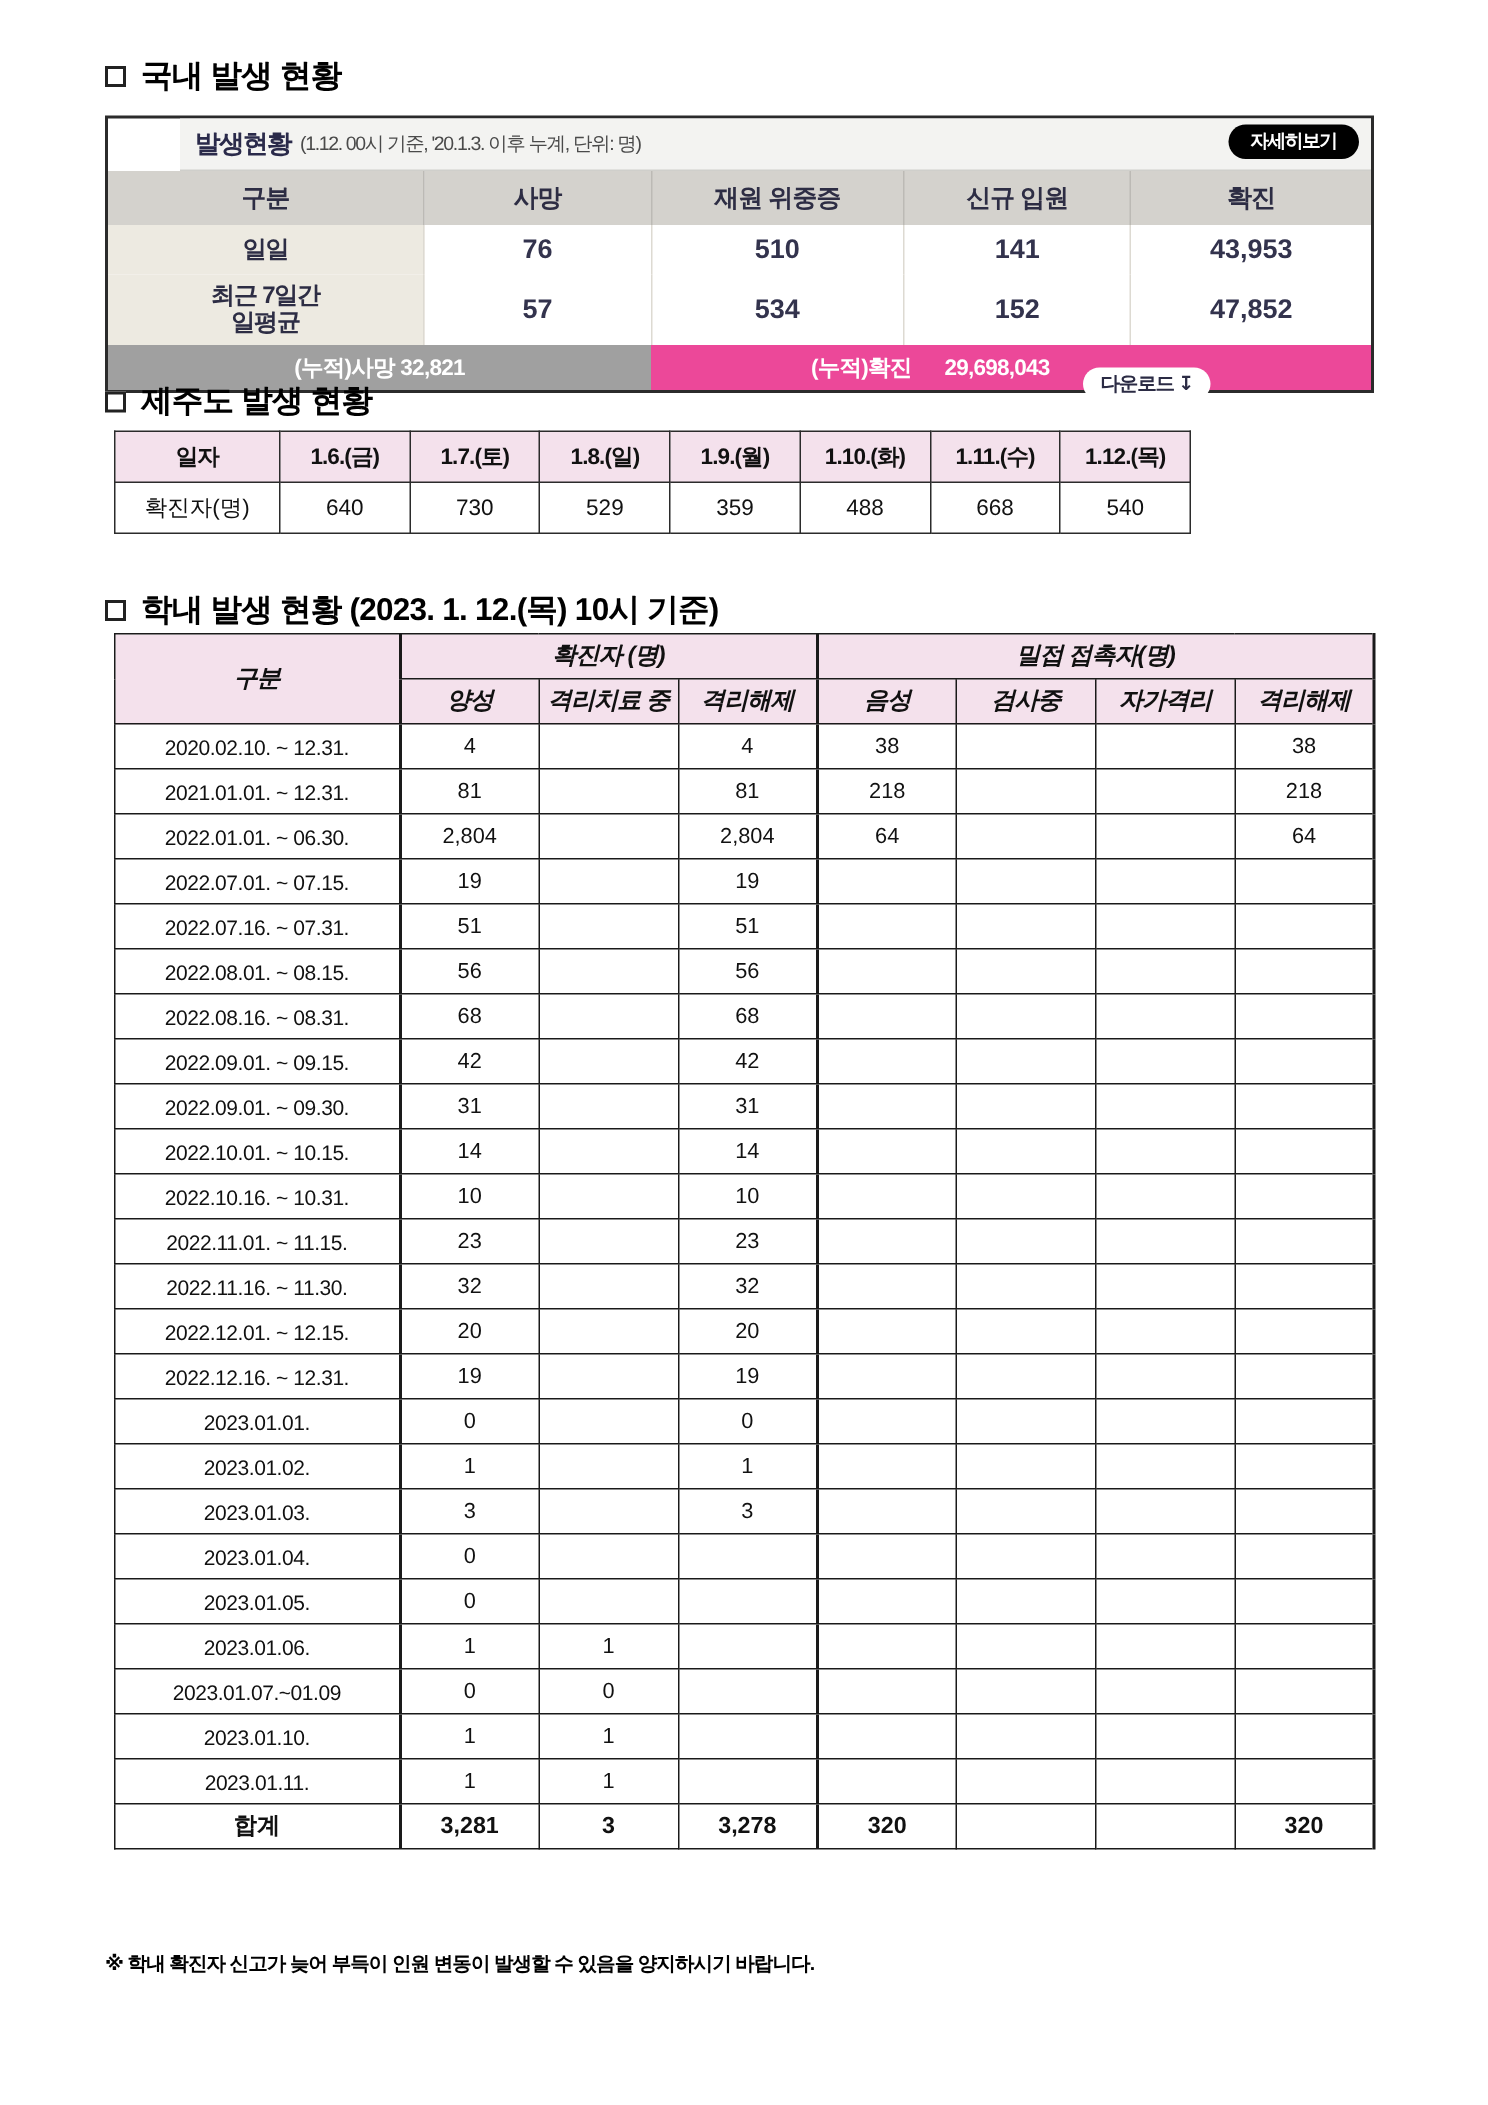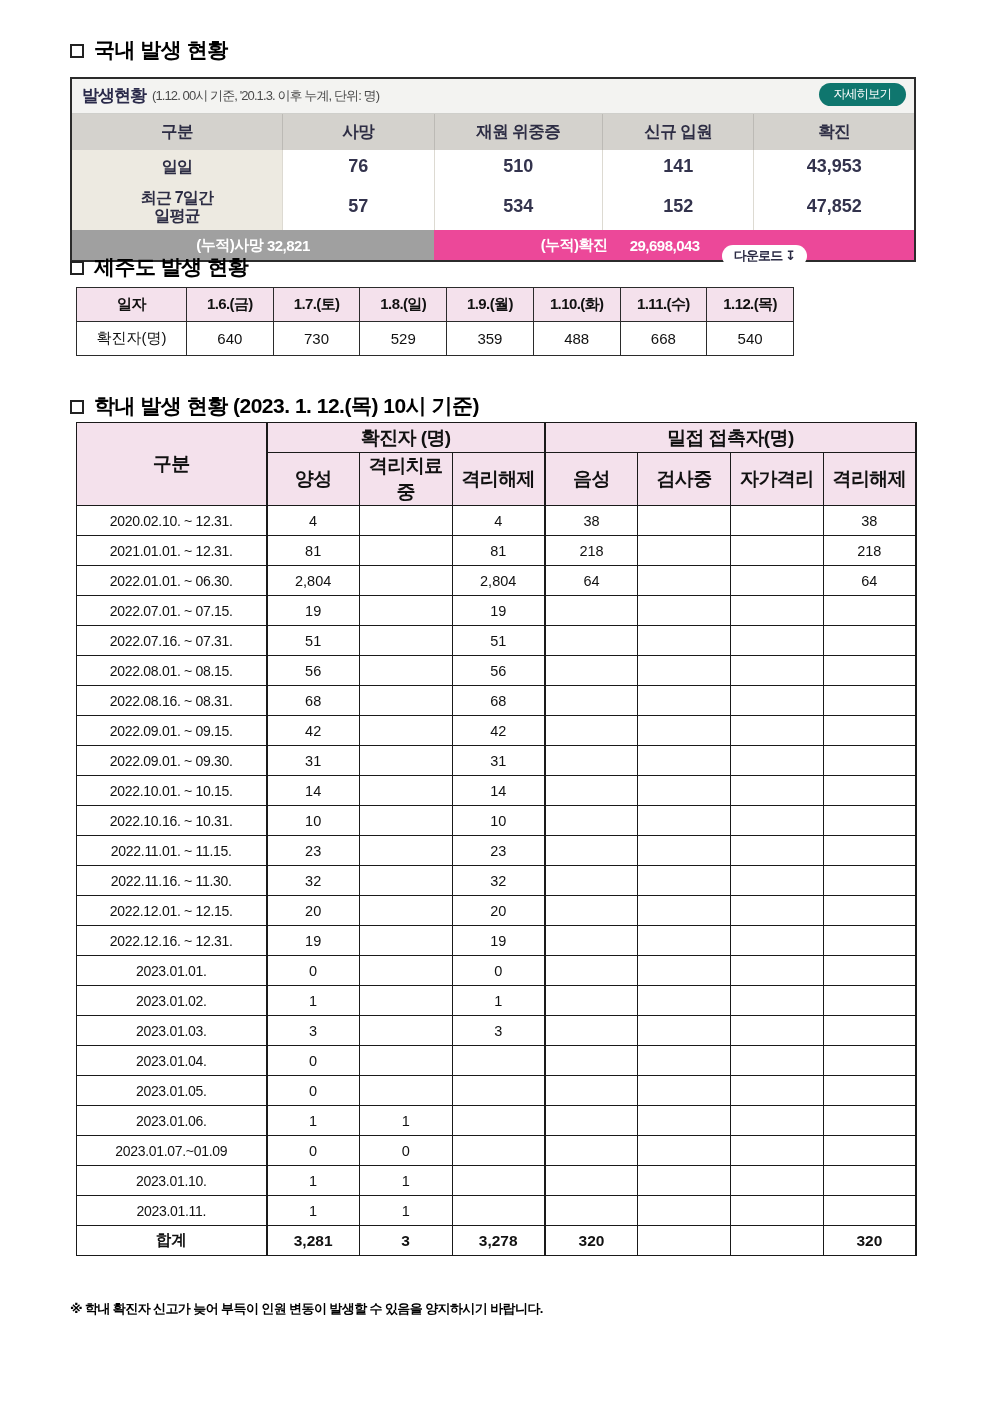--- a/index.html
+++ b/index.html
@@ -29,30 +29,31 @@
     border: 2px solid #2b2b2b;
     width: 846px;
     background: #fff;
   }
   .nat-title {
     background: #f3f3f1;
     padding: 5px 10px 6px 10px;
     display: flex; align-items: center;
     border-bottom: 1px solid #cfcfcb;
     position: relative;
+    margin-left: 48px;
   }
   .nat-title .t-strong {
     font-size: 17px; font-weight: 700; color: #2a2a4a; letter-spacing: -1px;
   }
   .nat-title .t-sub {
     font-size: 13px; color: #4a4a4a; margin-left: 6px; letter-spacing: -0.9px;
   }
   .detail-btn {
     position: absolute; right: 8px; top: 4px;
-    background: #0f766e; color: #fff; font-size: 12.5px; font-weight: 400;
+    background: #000000; color: #fff; font-size: 12.5px; font-weight: 700;
     border-radius: 12px; padding: 3px 15px; letter-spacing: -1px;
     border: none;
   }
   table.nat { width: 100%; border-collapse: collapse; }
   table.nat th, table.nat td {
     text-align: center; font-size: 17px; color: #33334d;
     padding: 6px 0;
   }
   table.nat thead th {
     background: #d4d2cd; font-weight: 700; font-size: 16.5px;
@@ -96,21 +97,21 @@
 
   
   table.school {
     border-collapse: collapse; width: 841px; table-layout: fixed;
   }
   table.school th, table.school td {
     border: 1px solid #1a1a1a; text-align: center;
     font-size: 14.5px; color: #111; height: 30px; padding: 0 2px;
   }
   table.school thead th {
-    background: #f4e1ec; font-weight: 700; letter-spacing: -0.6px; font-size: 19px;
+    background: #f4e1ec; font-weight: 700; letter-spacing: -0.6px; font-size: 16px; font-style: italic;
   }
   table.school td.rowlabel { font-size: 14px; letter-spacing: -0.3px; }
   table.school tr.total td { font-weight: 700; font-size: 15.5px; }
   table.school .grp-left { border-left: 2px solid #1a1a1a; }
   table.school .grp-right { border-right: 2px solid #1a1a1a; }
   .colA { width: 190px; }
   .colD { width: 88px; }
 
   
   .footnote {

